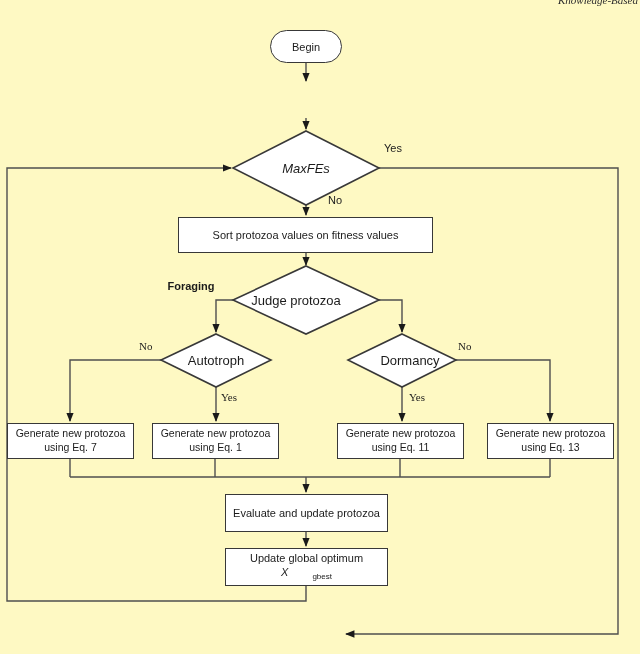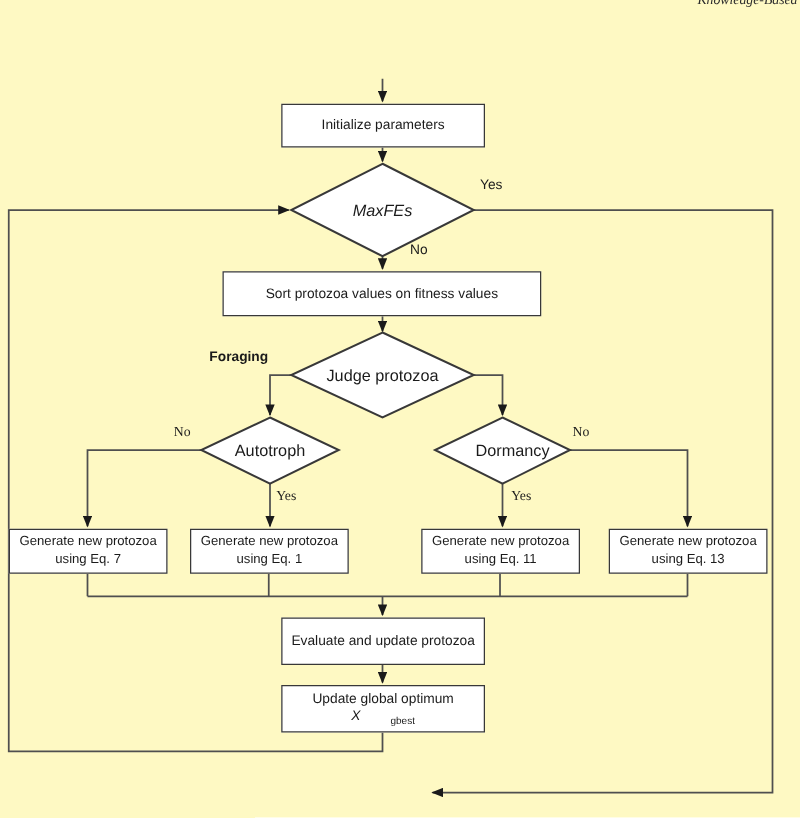--- a/index.html
+++ b/index.html
@@ -76,32 +76,32 @@
     <polyline class="edge" points="306,532 306,546" marker-end="url(#arr)"></polyline>
 
     <polyline class="edge" points="306,586 306,601 7,601 7,168 231,168" marker-end="url(#arr)"></polyline>
 
     <polygon class="diamond" points="306,131 379,168 306,205 233,168"></polygon>
     <polygon class="diamond" points="306,266 379,300 306,334 233,300"></polygon>
     <polygon class="diamond" points="216,334 271,360 216,387 161,360"></polygon>
     <polygon class="diamond" points="402,334 456,360 402,387 348,360"></polygon>
   </svg>
 
+  <div class="node-oval" style="left:270px;top:30px;width:72px;height:33px;">
+    <span>Begin</span>
+  </div>
 
-  <div class="node-rect" style="left:225px;top:83px;width:163px;height:35px;">
-    <span>Initialize parameters</span>
-  </div>
 
   <div class="diamond-label italic" style="left:233px;top:131px;width:146px;height:74px;">MaxFEs</div>
 
   <div class="node-rect" style="left:178px;top:217px;width:255px;height:36px;">
     <span>Sort protozoa values on fitness values</span>
   </div>
 
-  <div class="diamond-label" style="left:233px;top:266px;width:146px;height:68px;">Judge protozoa</div>
+  <div class="diamond-label" style="left:223px;top:266px;width:146px;height:68px;">Judge protozoa</div>
 
   <div class="diamond-label" style="left:161px;top:334px;width:110px;height:53px;">Autotroph</div>
 
   <div class="diamond-label" style="left:356px;top:334px;width:108px;height:53px;">Dormancy</div>
 
   <div class="node-rect" style="left:7px;top:423px;width:127px;height:36px;font-size:10.5px;">
     <span>Generate new protozoa</span>
     <span>using Eq. 7</span>
   </div>
 

